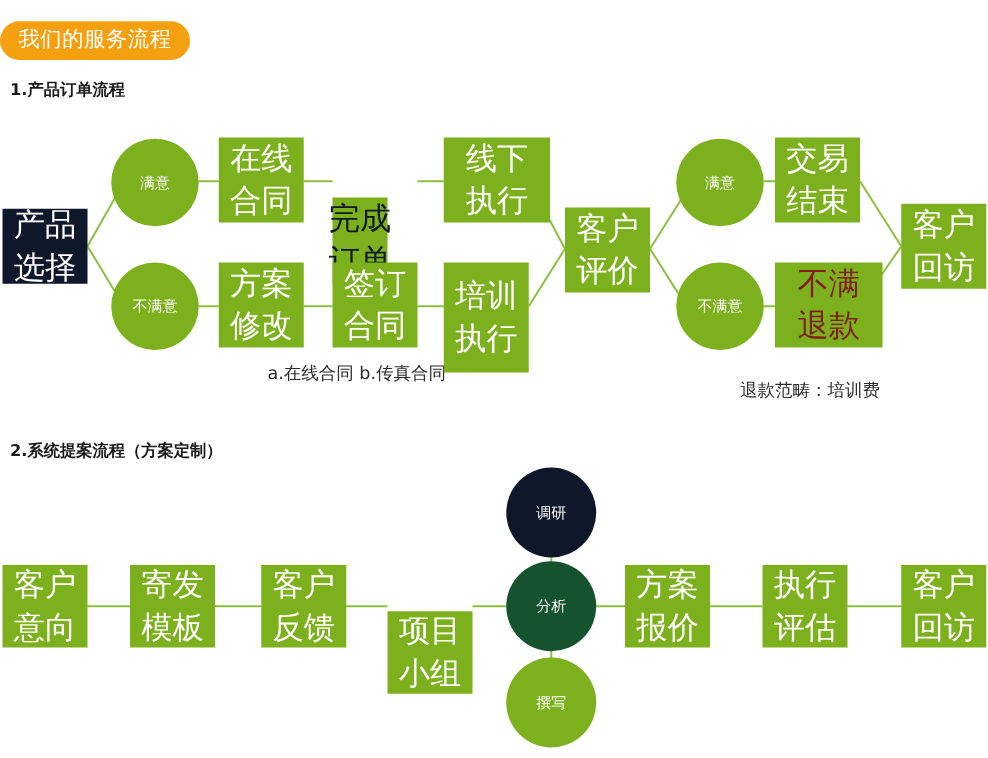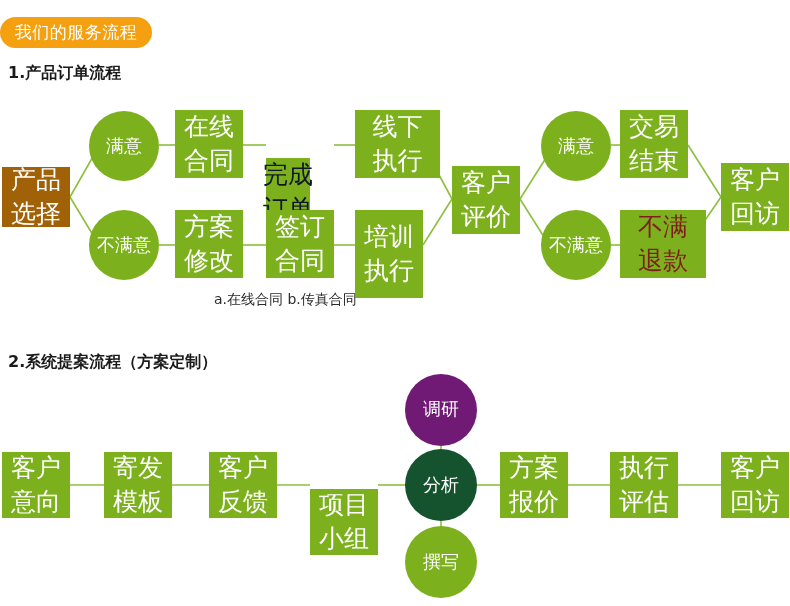--- a/index.html
+++ b/index.html
@@ -34,21 +34,21 @@
     font-size: 17px;
     line-height: 31px;
     text-align: center;
     letter-spacing: 0.5px;
     box-sizing: border-box;
   }
 
   
   .section-heading {
     position: absolute;
-    font-size: 16px;
+    font-size: 13px;
     font-weight: bold;
     color: #1a1a1a;
     white-space: nowrap;
     letter-spacing: 0px;
   }
   #heading-1 { left: 8px; top: 63px; }
   #heading-2 { left: 8px; top: 352px; }
 
   
   .connectors {
@@ -70,21 +70,21 @@
     align-items: center;
     justify-content: center;
     font-size: 25px;
     line-height: 1.38;
     box-sizing: border-box;
     text-align: center;
     z-index: 2;
   }
   .node.circle {
     border-radius: 50%;
-    font-size: 18px;
+    font-size: 12px;
   }
   .node .ln { display: block; white-space: nowrap; }
 
   
   .caption {
     position: absolute;
     font-size: 14px;
     color: #2b2b2b;
     white-space: nowrap;
     line-height: 1.5;
@@ -126,21 +126,21 @@
       <path d="M277,485 L310,485" stroke="#8cbf3f" stroke-width="1.6" fill="none"></path>
       <path d="M378,485 L410,485" stroke="#8cbf3f" stroke-width="1.6" fill="none"></path>
       <path d="M441,446 L441,452" stroke="#8cbf3f" stroke-width="1.6" fill="none"></path>
       <path d="M441,521 L441,528" stroke="#8cbf3f" stroke-width="1.6" fill="none"></path>
       <path d="M477,485 L500,485" stroke="#8cbf3f" stroke-width="1.6" fill="none"></path>
       <path d="M568,485 L610,485" stroke="#8cbf3f" stroke-width="1.6" fill="none"></path>
       <path d="M678,485 L721,485" stroke="#8cbf3f" stroke-width="1.6" fill="none"></path>
     </svg>
 
   <div id="nodes-layer">
-      <div class="node" style="left: 2px; top: 167px; width: 68px; height: 60px; background: #a16207; color: rgb(255, 255, 255);">
+      <div class="node" style="left: 2px; top: 167px; width: 68px; height: 60px; background: #0f172a; color: rgb(255, 255, 255);">
         <span class="ln">产品</span>
         <span class="ln">选择</span>
       </div>
       <div class="node circle" style="left: 89px; top: 111px; width: 70px; height: 70px; background: rgb(124, 176, 29); color: rgb(255, 255, 255);">
         <span class="ln">满意</span>
       </div>
       <div class="node circle" style="left: 89px; top: 210px; width: 70px; height: 70px; background: rgb(124, 176, 29); color: rgb(255, 255, 255);">
         <span class="ln">不满意</span>
       </div>
       <div class="node" style="left: 175px; top: 110px; width: 68px; height: 68px; background: rgb(124, 176, 29); color: rgb(255, 255, 255);">
@@ -198,21 +198,21 @@
         <span class="ln">模板</span>
       </div>
       <div class="node" style="left: 209px; top: 452px; width: 68px; height: 66px; background: rgb(124, 176, 29); color: rgb(255, 255, 255);">
         <span class="ln">客户</span>
         <span class="ln">反馈</span>
       </div>
       <div class="node" style="left: 310px; top: 452px; width: 68px; height: 66px; background: rgb(124, 176, 29); color: rgb(255, 255, 255); margin-top: 37px;">
         <span class="ln">项目</span>
         <span class="ln">小组</span>
       </div>
-      <div class="node circle" style="left: 405px; top: 374px; width: 72px; height: 72px; background: #701a75; color: rgb(255, 255, 255); font-family: Liberation Mono, monospace;">
+      <div class="node circle" style="left: 405px; top: 374px; width: 72px; height: 72px; background: #0f172a; color: rgb(255, 255, 255);">
         <span class="ln">调研</span>
       </div>
       <div class="node circle" style="left: 405px; top: 449px; width: 72px; height: 72px; background: #14532d; color: rgb(255, 255, 255);">
         <span class="ln">分析</span>
       </div>
       <div class="node circle" style="left: 405px; top: 526px; width: 72px; height: 72px; background: rgb(124, 176, 29); color: rgb(255, 255, 255);">
         <span class="ln">撰写</span>
       </div>
       <div class="node" style="left: 500px; top: 452px; width: 68px; height: 66px; background: rgb(124, 176, 29); color: rgb(255, 255, 255);">
         <span class="ln">方案</span>
@@ -222,14 +222,15 @@
         <span class="ln">执行</span>
         <span class="ln">评估</span>
       </div>
       <div class="node" style="left: 721px; top: 452px; width: 68px; height: 66px; background: rgb(124, 176, 29); color: rgb(255, 255, 255);">
         <span class="ln">客户</span>
         <span class="ln">回访</span>
       </div>
     </div>
 
   <div class="caption" id="caption-left-1">a.在线合同 b.传真合同</div>
+  <div class="caption" id="caption-right-1">退款范畴：培训费</div>
 
 </div>
 
 </body></html>

